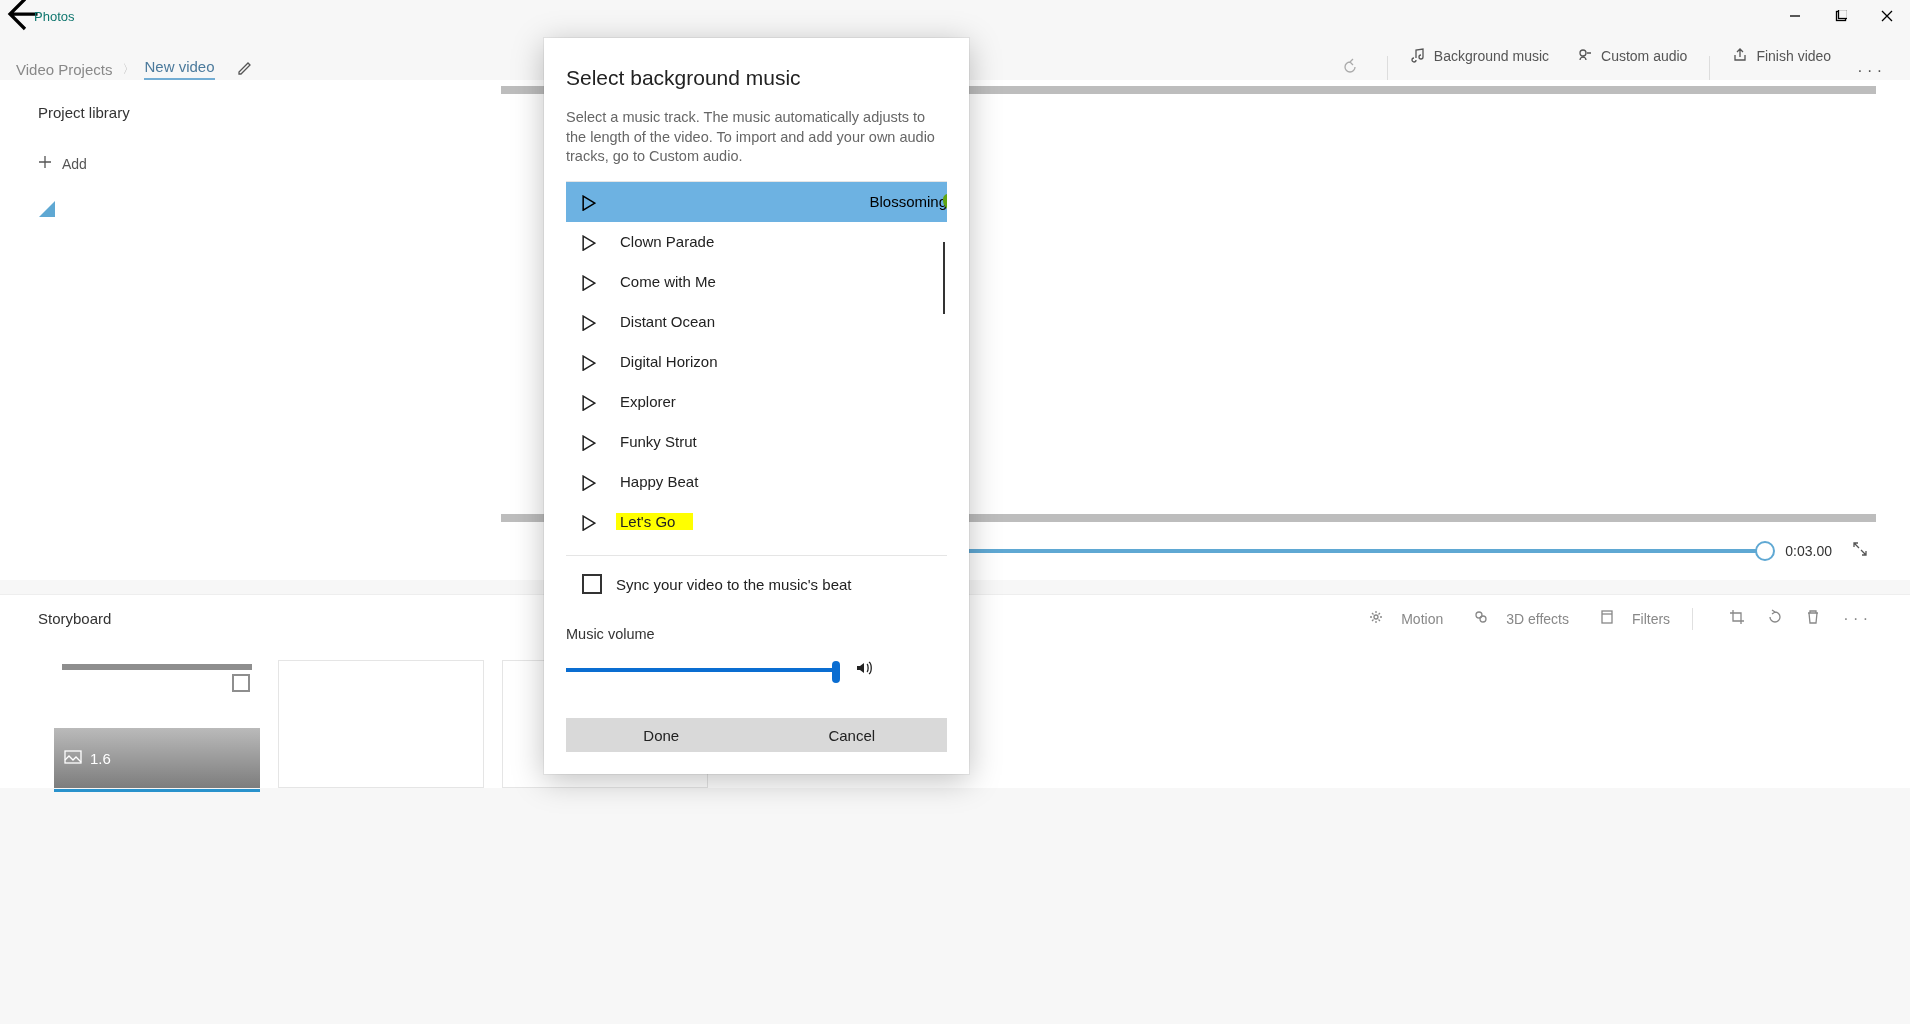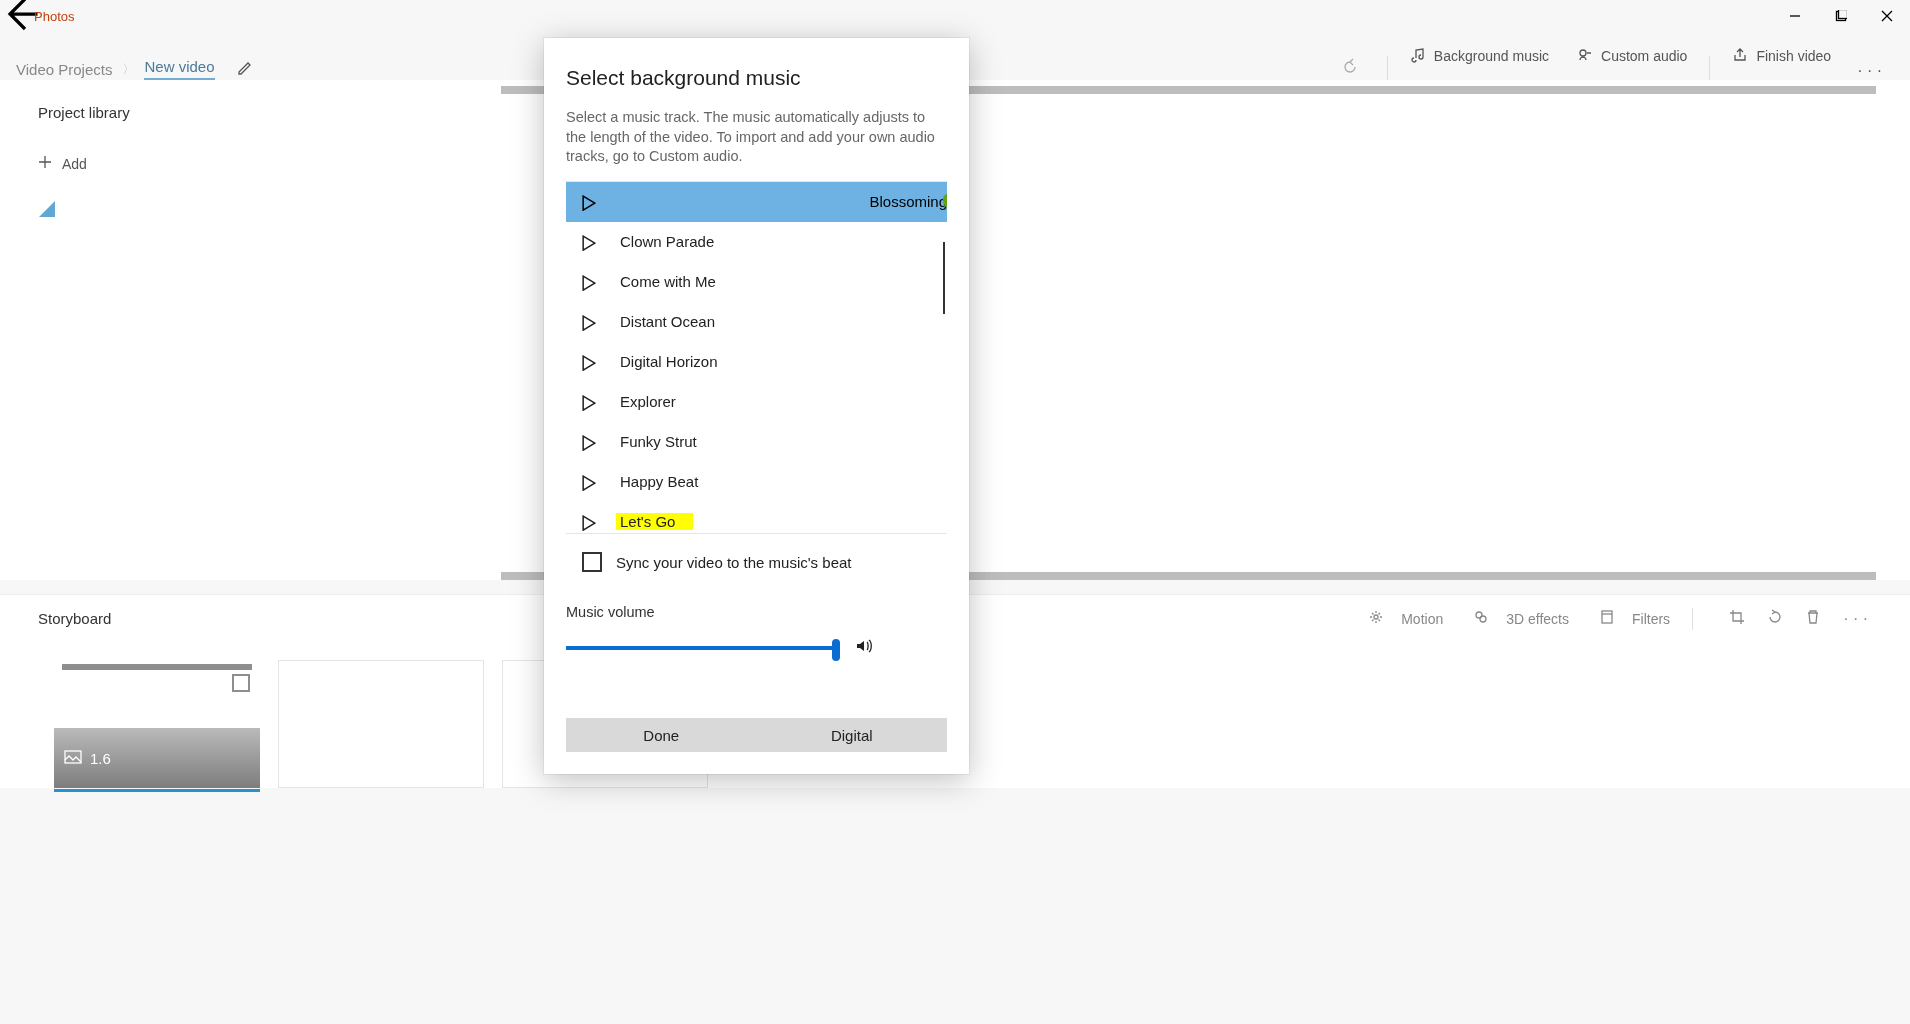--- a/index.html
+++ b/index.html
@@ -1,21 +1,21 @@
 <!DOCTYPE html>
 <html><head>
 <meta charset="utf-8">
 <style>
   * { box-sizing: border-box; margin: 0; padding: 0; font-family: "Segoe UI", Arial, sans-serif; }
   body { background: #f7f7f7; width: 1910px; height: 1024px; overflow: hidden; color: #333; }
 
   
   .title-bar { height: 32px; display: flex; align-items: center; background: #f7f7f7; }
   .title-bar .back { width: 40px; text-align: center; font-size: 16px; color: #000; }
-  .title-bar .app-title { font-size: 13px; color: #c2410c; margin-left: -6px;}
+  .title-bar .app-title { font-size: 13px; color: #0f766e; margin-left: -6px;}
   .title-bar .spacer { flex: 1; }
   .title-bar .win-btn { width: 46px; height: 32px; display: flex; align-items: center; justify-content: center; font-size: 12px; color: #000;}
   .title-bar .win-btn svg { width: 12px; height: 12px; }
 
   
   .toolbar { height: 48px; display: flex; align-items: flex-end; padding: 0 16px; background: #f7f7f7; }
   .breadcrumb { display: flex; align-items: center; gap: 10px; color: #888; font-size: 15px;}
   .breadcrumb .proj-name { color: #4b7a9c; border-bottom: 2px solid #72add4; padding-bottom: 3px;}
   .breadcrumb .chev { color: #bbb; font-size: 12px;}
   .breadcrumb .pencil { margin-left: 12px; color: #555;}
@@ -71,21 +71,21 @@
   .hl-yellow { background: #ffff00; padding: 0 18px 0 4px; margin-left:-4px;}
   .scroll-ind { position:absolute; right:2px; top:60px; width:2px; height:72px; background:#333;}
   .sync-row { display:flex; align-items:center; gap: 14px; padding: 18px 0 10px 16px; font-size:15px; color:#222;}
   .sync-row .box { width:20px; height:20px; border:2px solid #333;}
   .vol-label { font-size:14.5px; color:#333; margin-top: 22px;}
   .vol-row { display:flex; align-items:center; gap:18px; margin-top: 16px;}
   .vol-track { flex:1; height:4px; background:#e5e5e5; position:relative; max-width: 270px;}
   .vol-fill { height:4px; background:#0a6dd1; width:100%;}
   .vol-thumb { position:absolute; right:-4px; top:-7px; width:8px; height:22px; background:#0a6dd1; border-radius:4px;}
   .vol-icon { color:#222;}
-  .dlg-btns { display:flex; margin-top: 58px; text-align: center;}
+  .dlg-btns { display:flex; margin-top: 36px; text-align: center;}
   .dlg-btn { flex:1; height:34px; background:#d9d9d9; display:flex; align-items:center; justify-content:center; font-size:15px; color:#222;}
 
   svg { stroke: currentColor; fill: none; stroke-width: 1.3; }
 </style>
 </head>
 <body>
 
 <div class="title-bar">
   <div class="back">
     <svg viewBox="0 0 16 16">
@@ -159,20 +159,31 @@
       <span>Add</span>
     </div>
     <div class="thumb-placeholder">
       <svg viewBox="0 0 18 18">
           <path d="M1 17 L17 1 L17 17 Z" fill="#5fa8d3" stroke="none"></path>
         </svg>
     </div>
   </div>
   <div class="preview-pane">
     <div class="video-prev"></div>
+    <div class="timeline">
+      <div style="visibility:hidden; width:20px;"></div>
+      <div class="tl-track">
+        <div class="tl-fill"></div>
+        <div class="tl-thumb"></div>
+      </div>
+      <div class="tl-time">0:03.00</div>
+      <div class="tl-expand"><svg width="16" height="16" viewBox="0 0 16 16">
+            <path d="M2 6V2h4 M14 10v4h-4 M2 2l5 5 M14 14l-5-5"></path>
+          </svg></div>
+    </div>
   </div>
 </div>
 
 <div class="lower">
   <div class="edit-bar">
     <div class="story-label">Storyboard</div>
     <div class="spacer"></div>
     <div class="edit-item">
       <span><svg width="16" height="16" viewBox="0 0 16 16">
             <circle cx="8" cy="8" r="2"></circle>
@@ -296,15 +307,15 @@
       <div class="vol-fill"></div>
       <div class="vol-thumb"></div>
     </div>
     <div class="vol-icon"><svg width="20" height="20" viewBox="0 0 20 20">
           <path d="M3 8v4h3l4 3V5L6 8H3z" fill="#222" stroke="none"></path>
           <path d="M13 6c1.5 1 1.5 7 0 8 M15 4c3 2 3 10 0 12"></path>
         </svg></div>
   </div>
   <div class="dlg-btns">
     <div class="dlg-btn">Done</div>
-    <div class="dlg-btn">Digital</div>
+    <div class="dlg-btn">Cancel</div>
   </div>
 </div>
 
 </body></html>

